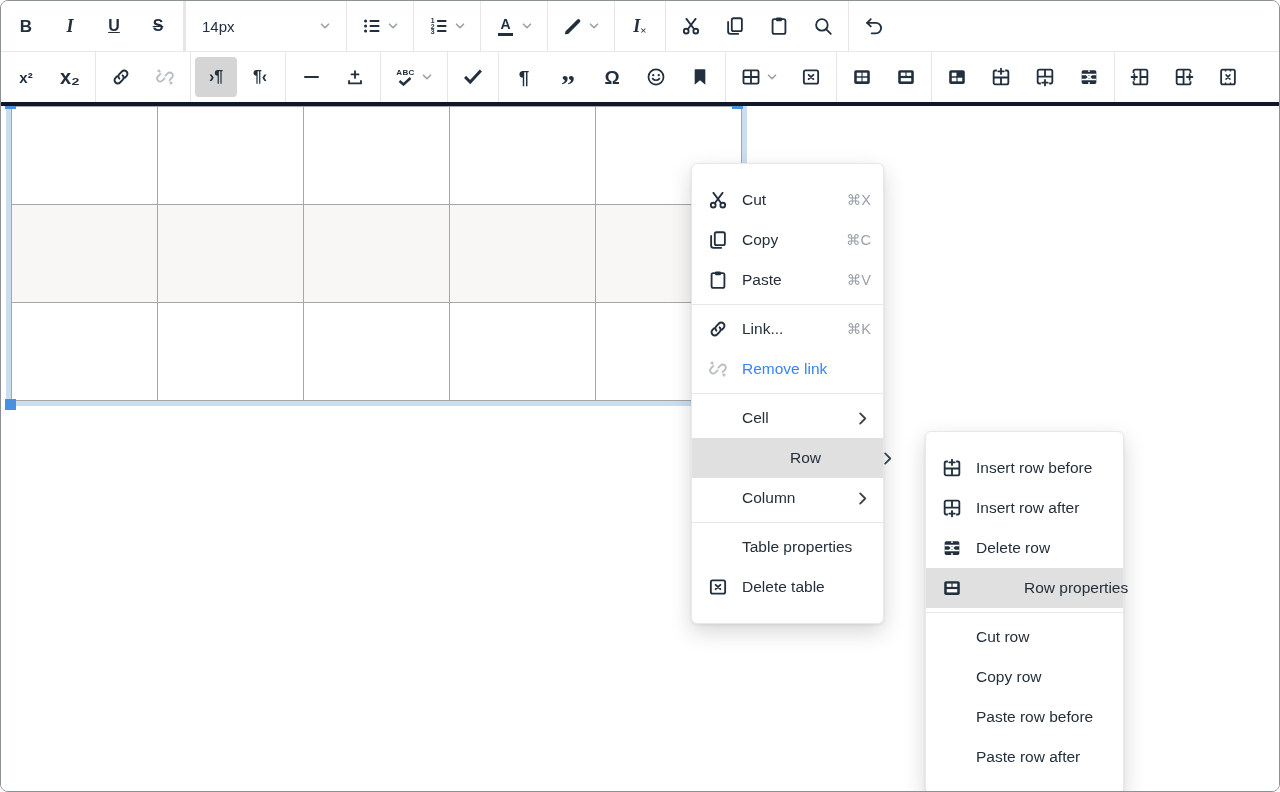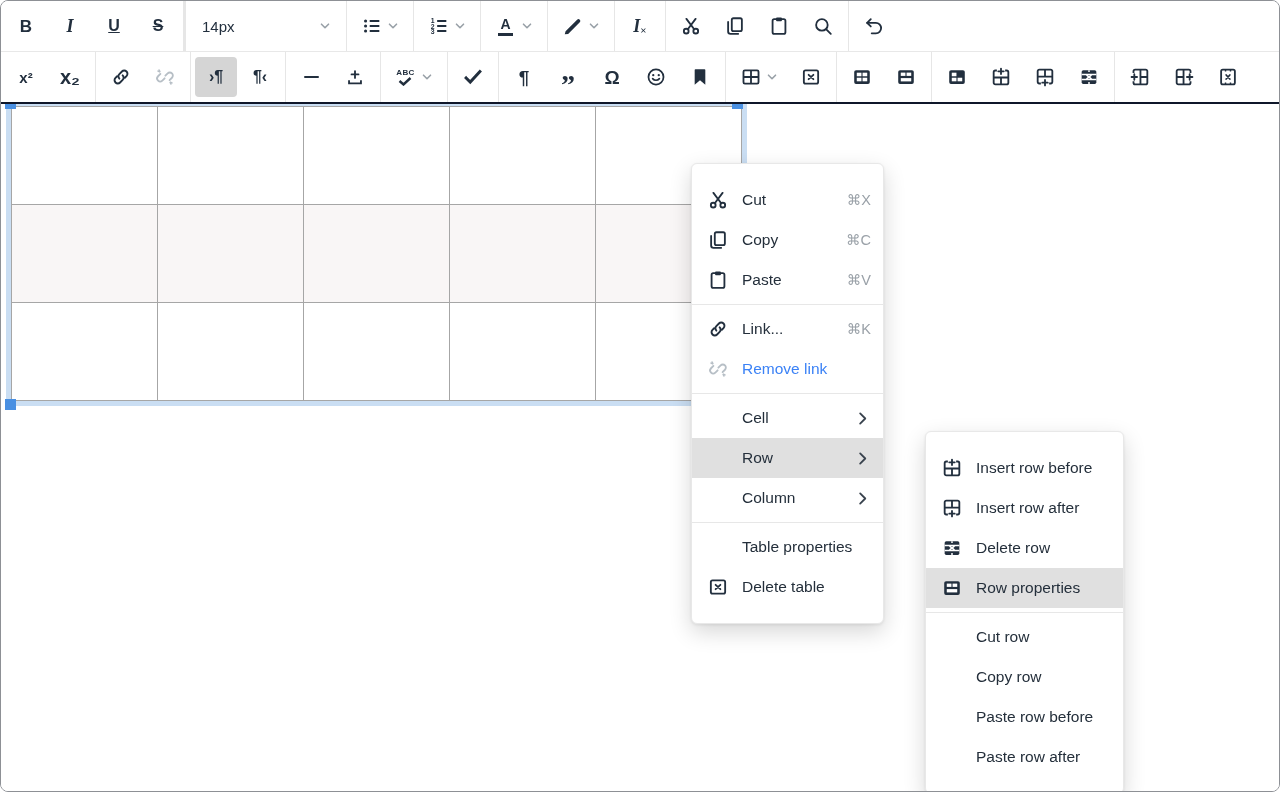--- a/index.html
+++ b/index.html
@@ -2,21 +2,21 @@
 <html style="--sel-band: #cadef3; --handle: #4a90e2; --menu-hl: #e0e0e0;"><head>
 <meta charset="utf-8">
 <style>
   html,body{margin:0;padding:0;background:#fff;font-family:"Liberation Sans",sans-serif;}
   .window{position:relative;width:1280px;height:792px;box-sizing:border-box;border:1px solid #8d9095;border-radius:8px;overflow:hidden;background:#fff;}
 
   
   .toolbar{position:absolute;top:0;left:0;right:0;background:#fff;z-index:5;}
   .tb-row{display:flex;align-items:stretch;height:50px;}
   .tb-row.r1{border-bottom:1px solid #e8e8e8;}
-  .tb-row.r2{border-bottom:2px solid #0f172a;}
+  .tb-row.r2{border-bottom:4px solid #0f172a;}
   .tb-group{display:flex;align-items:center;padding:0 3px;}
   .tb-sep{width:1px;background:#e6e6e6;}
   .tb-btn{display:flex;align-items:center;justify-content:center;width:42px;height:40px;margin:0 1px;border:none;background:transparent;border-radius:4px;cursor:pointer;padding:0;}
   .tb-btn.split{width:58px;}
   .tb-btn.active{background:#d5d5d5;}
   .tb-btn.disabled{cursor:default;}
   .ic{display:flex;align-items:center;justify-content:center;width:24px;height:24px;}
   .caret{display:flex;align-items:center;margin-left:1px;}
   .tb-select{display:flex;align-items:center;justify-content:space-between;box-sizing:border-box;width:150px;height:40px;margin:0 2px;padding:0 8px 0 11px;border-radius:4px;cursor:pointer;}
   .sel-lbl{font-size:15px;color:#222f3e;white-space:nowrap;}
@@ -30,21 +30,21 @@
   .etable td{width:145px;height:97px;border:1px solid #a6a6a6;background:#fff;padding:0;}
   .etable tr.hl-row td{background:#f9f6f6;}
   .sel-frame{position:absolute;left:5px;top:-1px;width:741px;height:305px;box-sizing:border-box;border:5px solid var(--sel-band,#cadef3);z-index:2;pointer-events:none;}
   .handle{position:absolute;width:11px;height:11px;background:var(--handle,#4a90e2);z-index:3;}
 
   
   .menu{position:absolute;background:#fff;border:1px solid #e8e8e8;border-radius:6px;box-shadow:0 1px 3px rgba(0,0,0,.08),0 8px 22px rgba(0,0,0,.16);padding:16px 0;box-sizing:border-box;}
   #context-menu{left:690px;top:162px;width:193px;z-index:10;}
   #row-submenu{left:924px;top:430px;width:199px;z-index:11;}
   .menu-item{display:flex;align-items:center;height:40px;padding:0 12px 0 14px;cursor:pointer;}
-  .menu-item.hl{background:var(--menu-hl,#e0e0e0);}
+  .menu-item.hl{background:var(--menu-hl,#e0e0e0);gap:48px;}
   .menu-item.disabled{cursor:default;}
   .mi-icon{flex:none;width:24px;height:24px;margin-right:12px;display:flex;align-items:center;justify-content:center;}
   .mi-label{flex:1;font-size:15.5px;color:#242f3b;white-space:nowrap;}
   .menu-item.disabled .mi-label{color:#3b82f6;}
   .mi-shortcut{font-size:14.5px;color:#9aa1a8;margin-left:10px;}
   .mi-caret{display:flex;align-items:center;margin-left:10px;}
   .menu-sep{height:1px;background:#e7e7e7;margin:4px 0;}
 </style>
 </head>
 <body>

